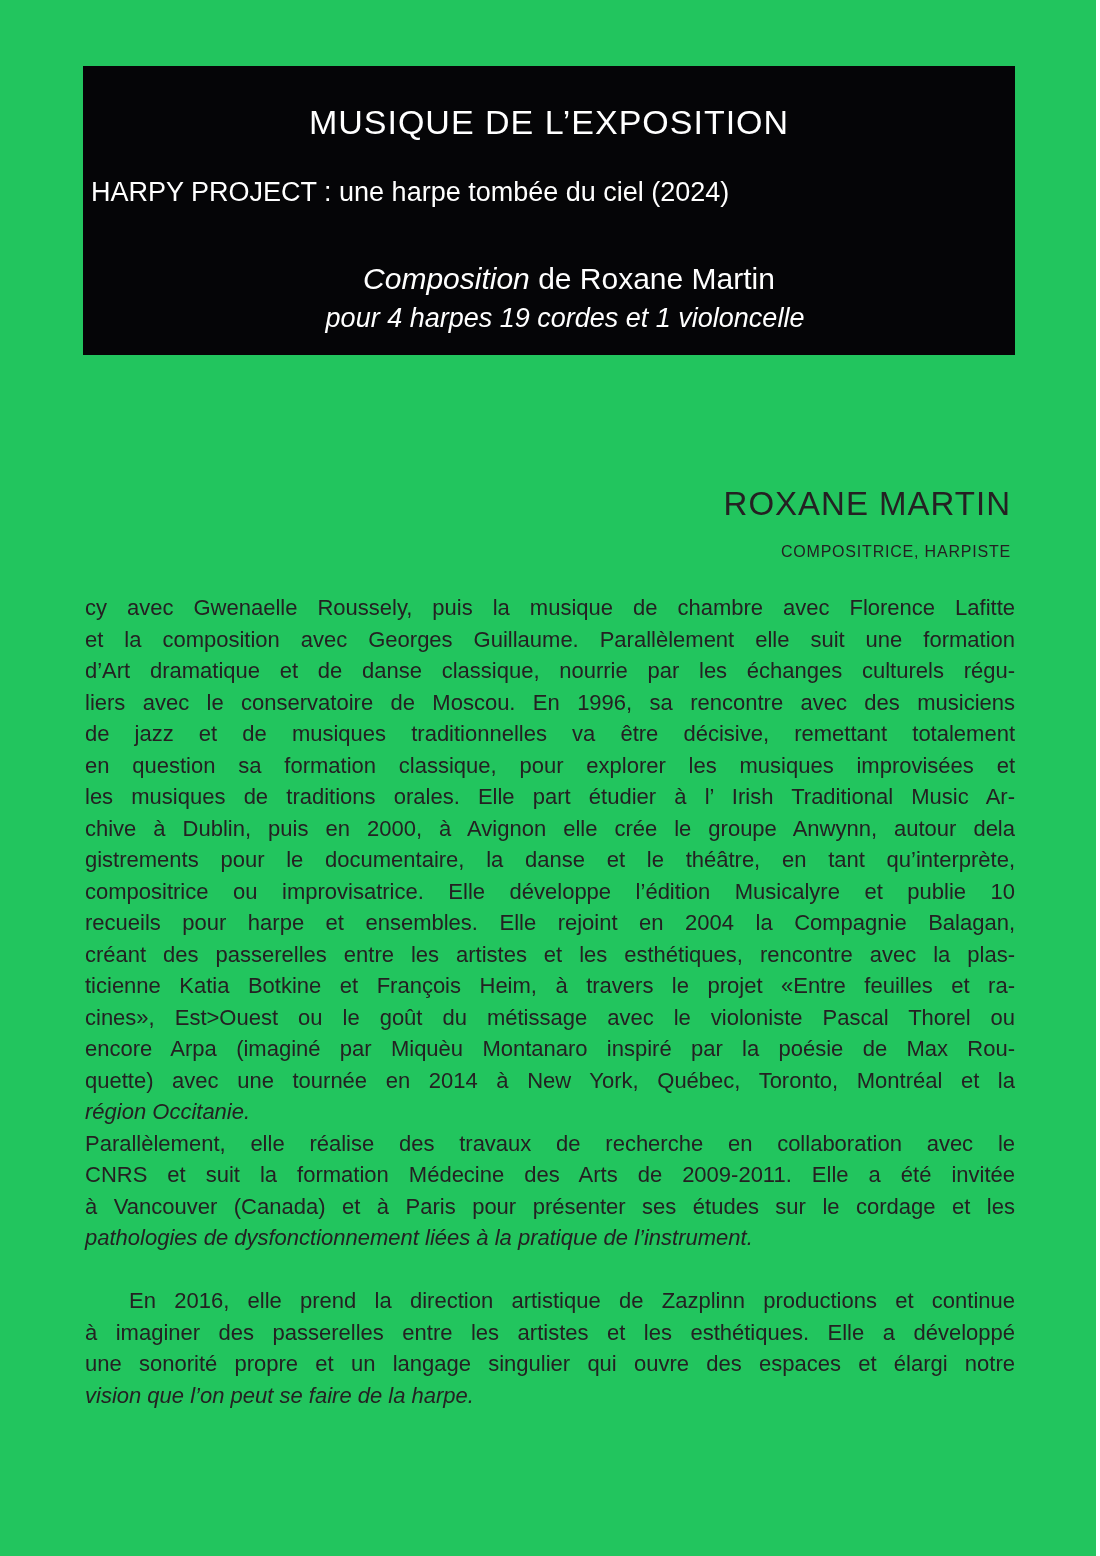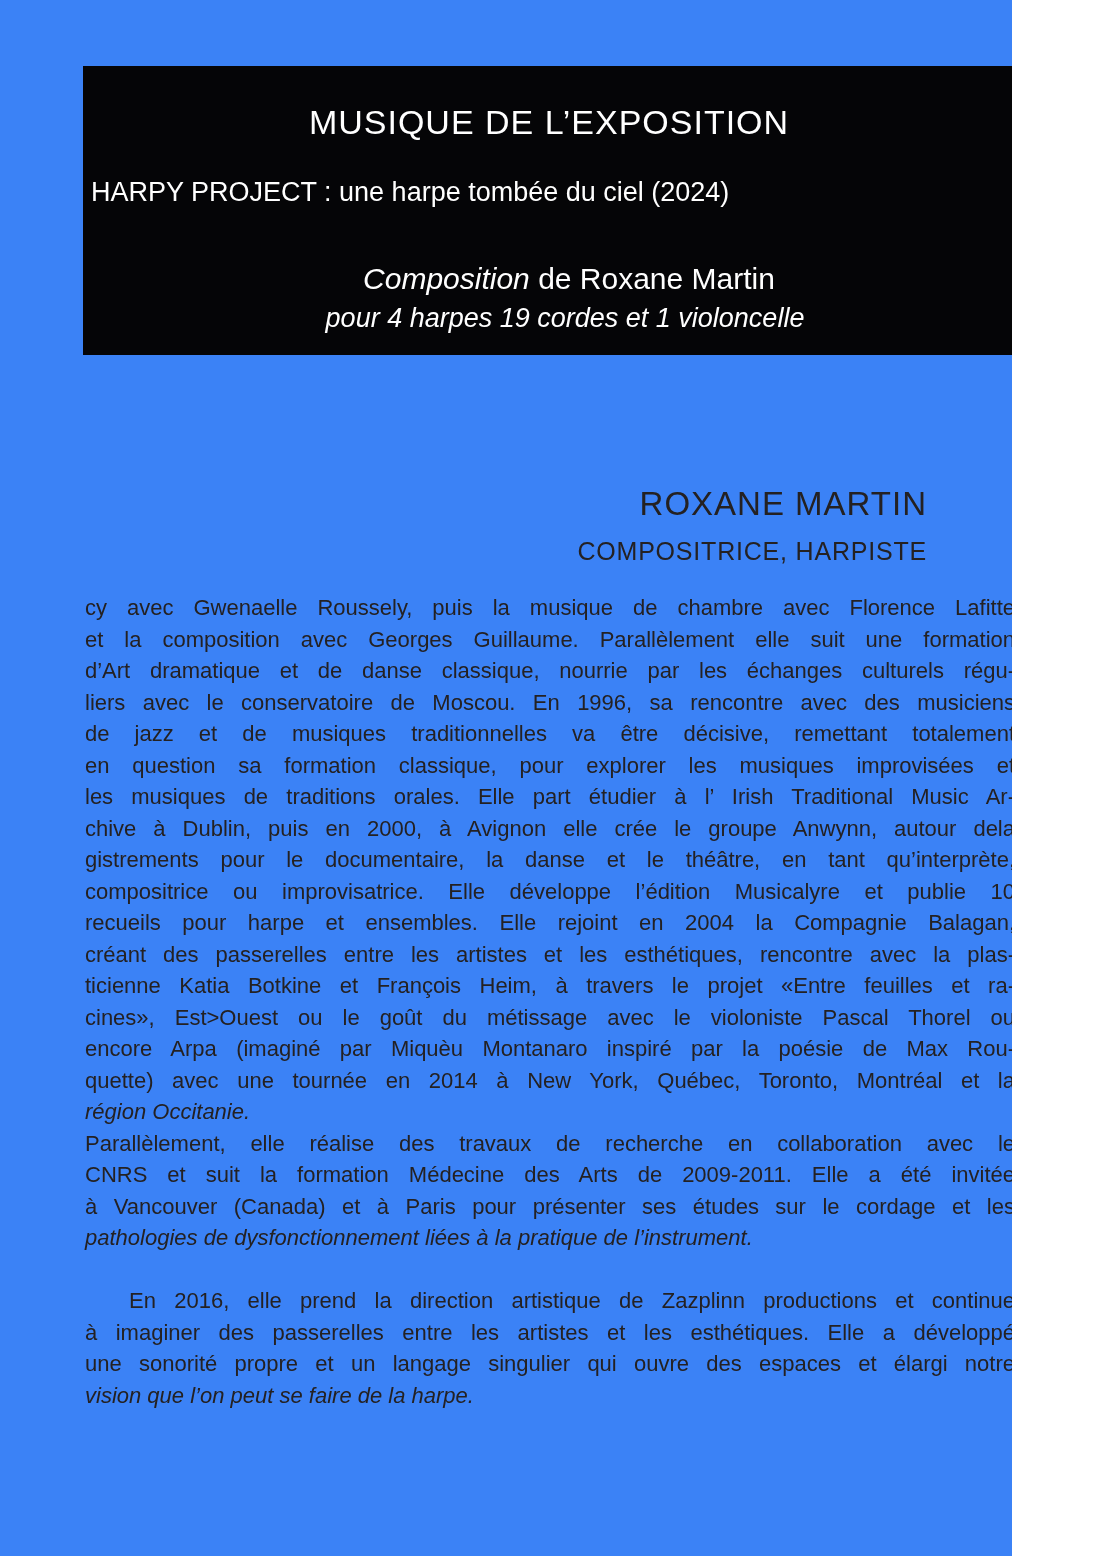--- a/index.html
+++ b/index.html
@@ -1,20 +1,20 @@
 <!DOCTYPE html>
 <html><head>
 <meta charset="utf-8">
 <style>
   html,body{margin:0;padding:0;background:#ffffff;}
   .page{
     position:relative;
-    width:1012px;
+    width:1096px;
     height:1556px;
-    background:#3b82f6;
+    background:#22c55e;
     font-family:"Liberation Sans", sans-serif;
     color:#242122;
     overflow:hidden;
   }
   .header-box{
     position:absolute;
     left:83px; top:66px;
     width:932px; height:289px;
     background:#050507;
     color:#ffffff;
@@ -48,21 +48,21 @@
     right:85px; top:484px;
     text-align:right;
   }
   .artist-name{
     font-size:33px; line-height:40px;
     letter-spacing:1px;
     color:#242122;
   }
   .artist-role{
     margin-top:16px;
-    font-size:25px; line-height:23px;
+    font-size:16px; line-height:23px;
     letter-spacing:0.8px;
     color:#242122;
   }
   .bio{
     position:absolute;
     left:85px; top:592px;
     width:930px;
   }
   .bio-line{
     font-size:22px;

